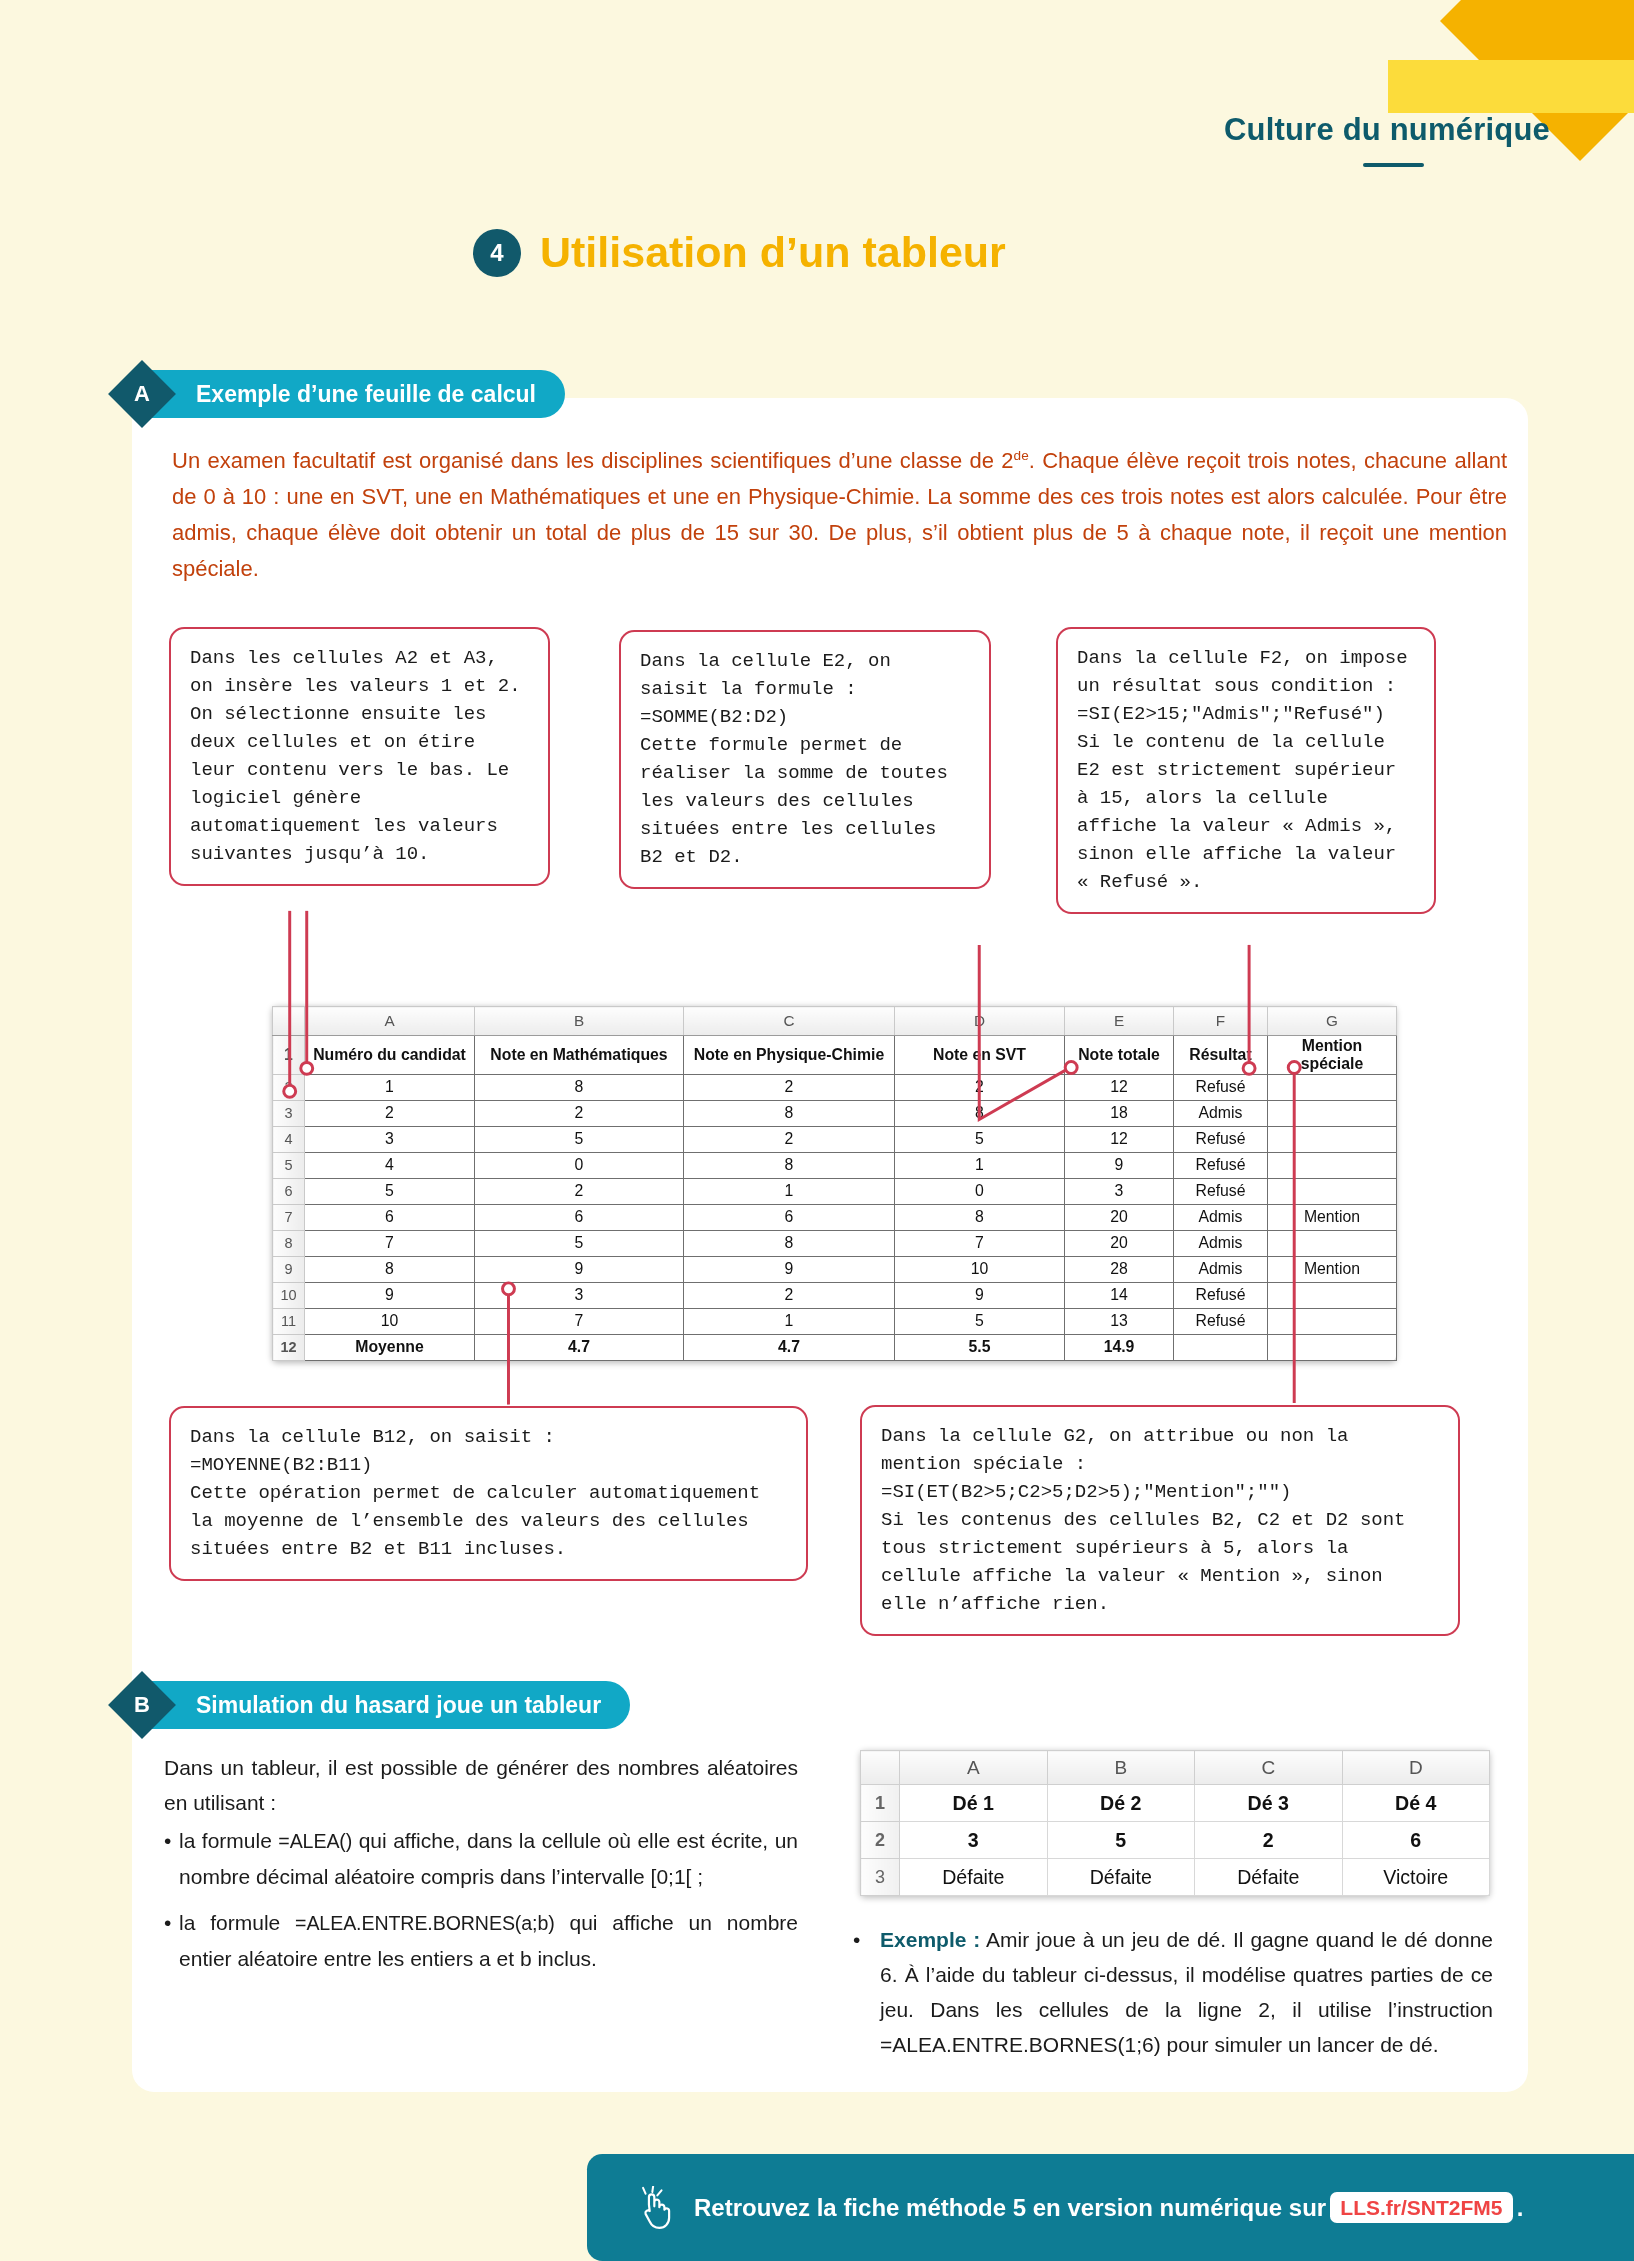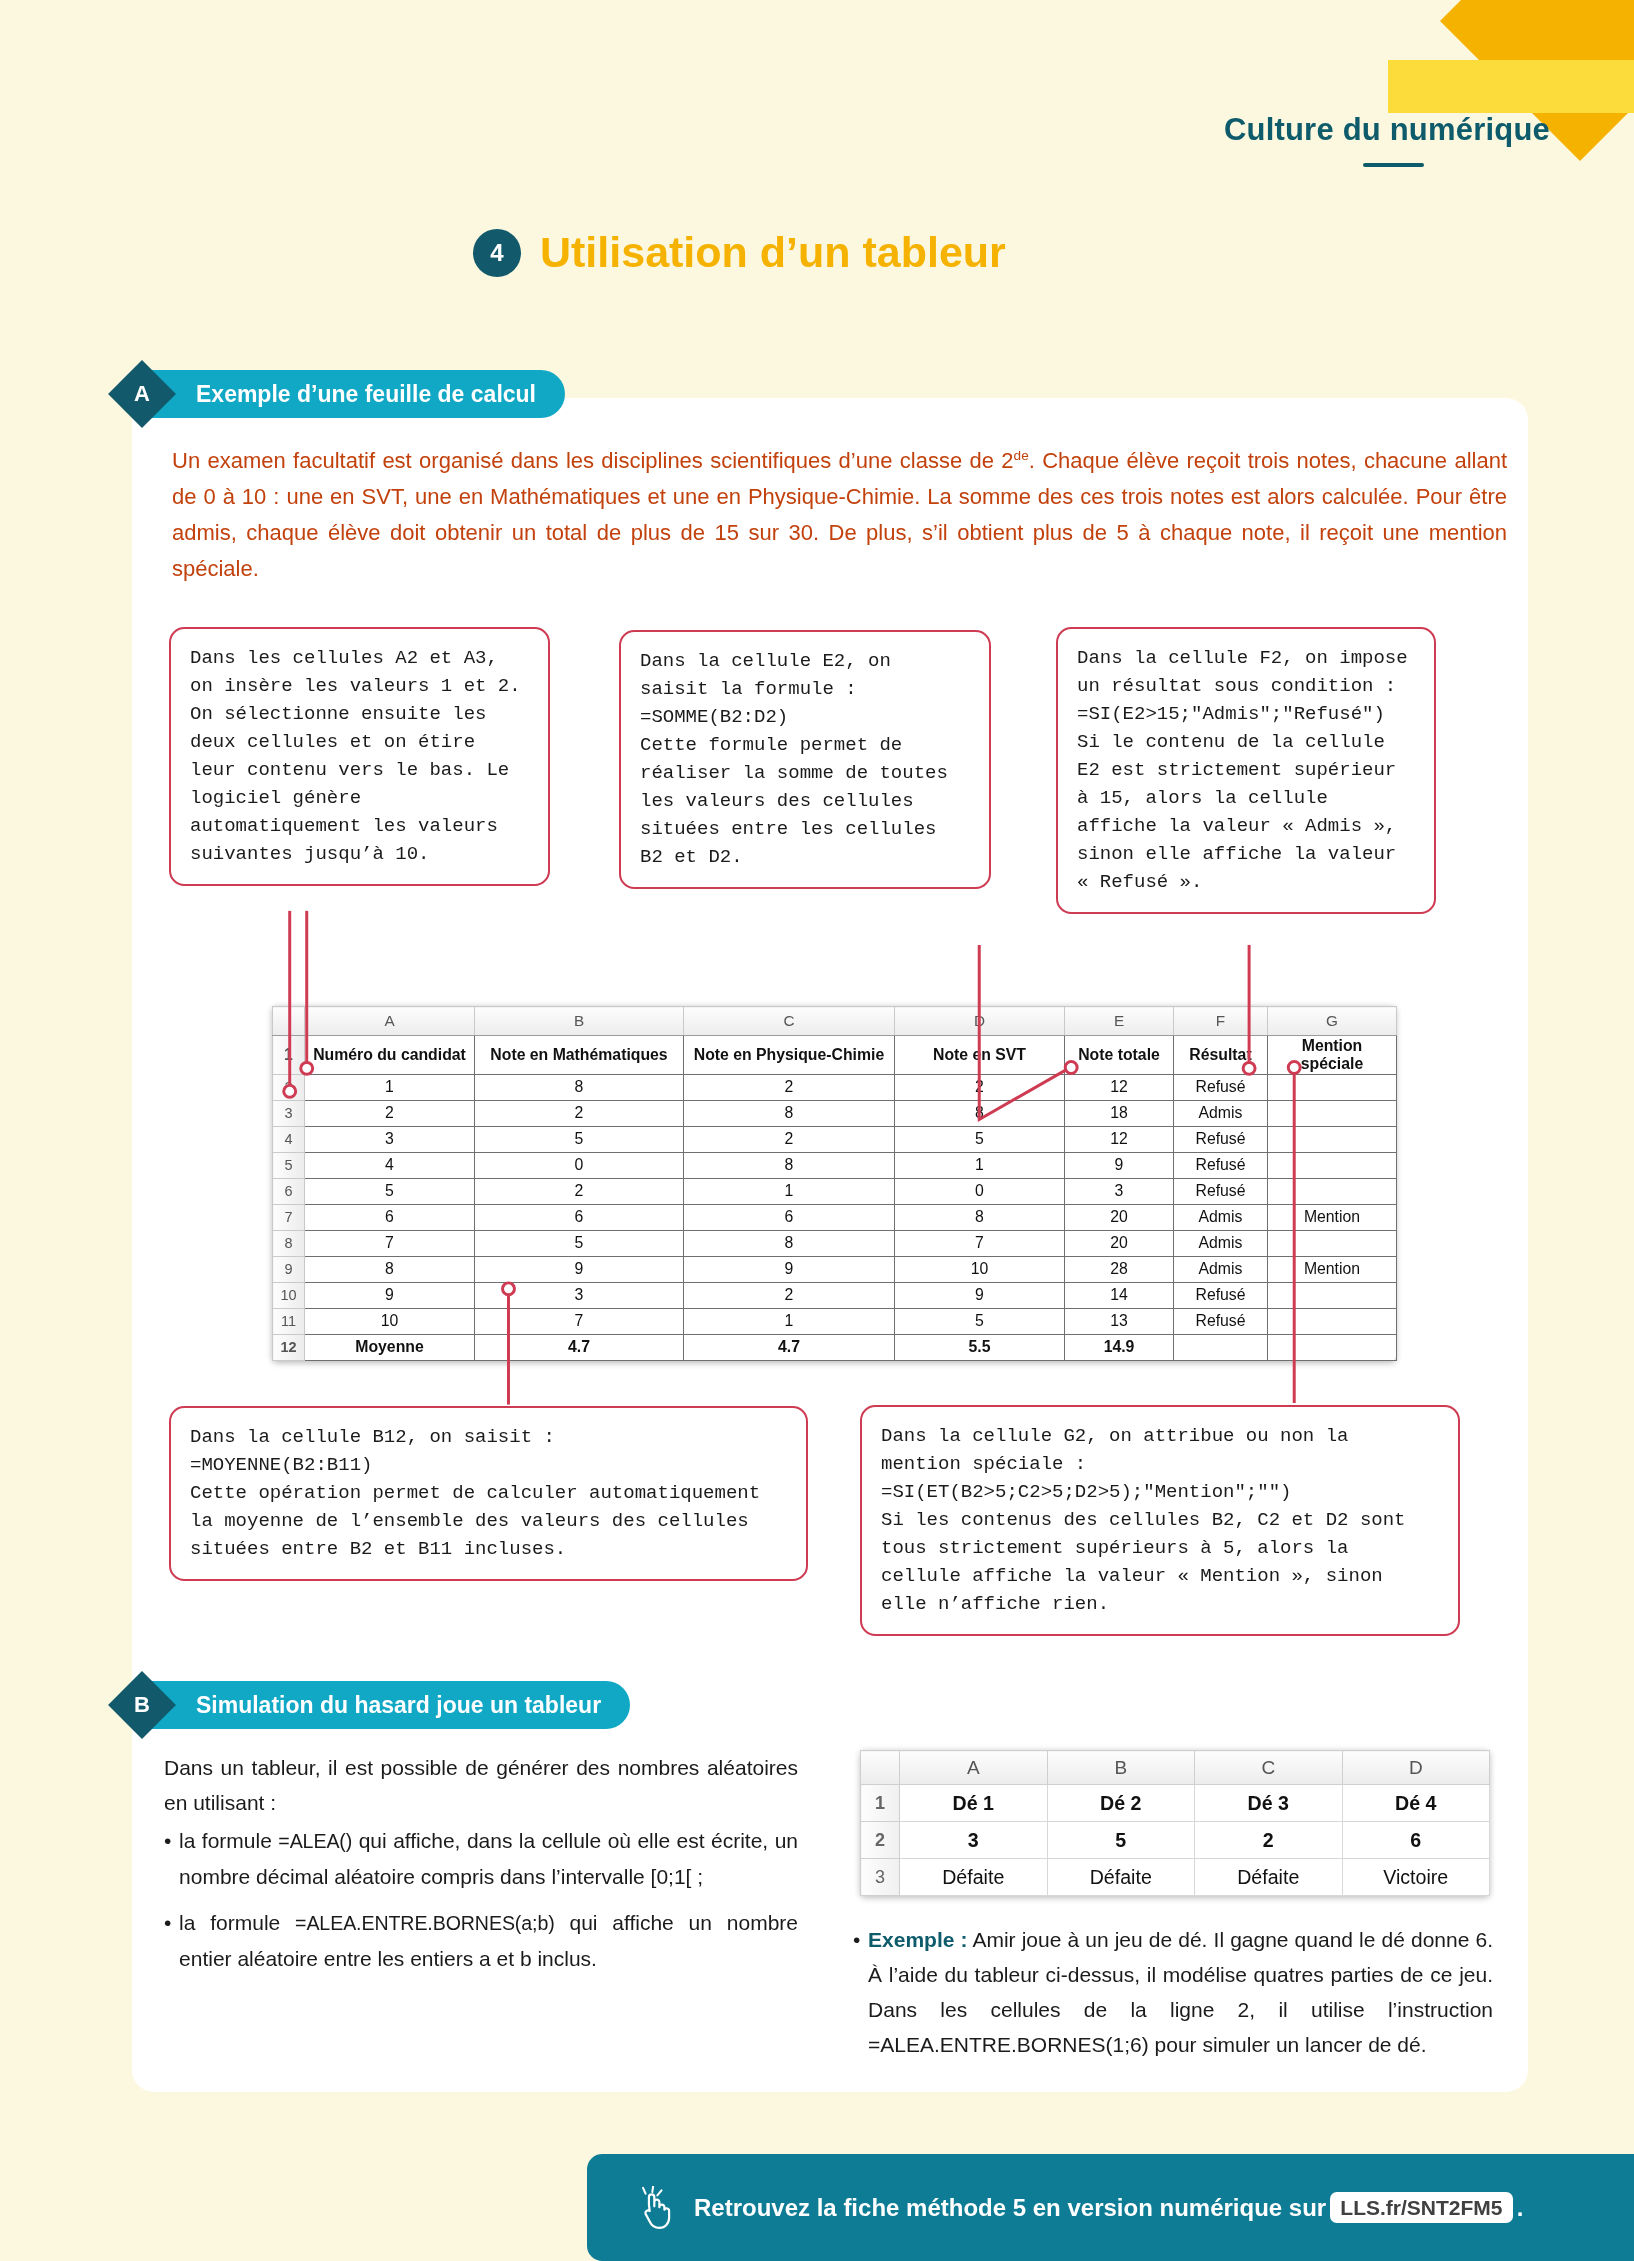--- a/index.html
+++ b/index.html
@@ -143,32 +143,32 @@
   .dice-sheet .corner-cell{
     background:linear-gradient(135deg,#f4f4f4 50%,#d2d2d2 50%);width:39px;height:31px;
     border:0.9px solid #cfcfcf;
   }
 
   .b-right{
     position:absolute;left:853px;top:1922px;width:640px;
     font-size:21px;line-height:35px;color:#1b1b1b;
   }
   .b-right .bullet{display:flex;gap:7.7px;}
-  .b-right .btxt{flex:1 1 auto;text-align:justify;}
+  .b-right .btxt{flex:1 1 auto;text-align:justify;margin-left:12px;}
   .ex-lab{color:#0E5B6B;font-weight:bold;}
 
   
   .footer{
     position:absolute;left:587px;top:2154px;width:1047px;height:107px;
     background:#0E7C94;border-radius:15.3px 0 0 15.3px;
     display:flex;align-items:center;padding-left:51px;gap:19px;
   }
   .footer .ftxt{color:#fff;font-size:24px;font-weight:bold;white-space:nowrap;display:flex;align-items:center;gap:4px;}
   .url-chip{
-    background:#fff;color:#404040;font-weight:bold;font-size:21px;
+    background:#fff;color:#ef4444;font-weight:bold;font-size:21px;
     border-radius:6.8px;padding:3.4px 10.2px;display:inline-block;
   }
   .hand-icon{width:37px;height:44px;flex:0 0 auto;}
 </style>
 </head>
 <body>
 
 <div class="corner-wrap">
   <div class="corner-diamond"></div>
   <div class="corner-bar"></div>

